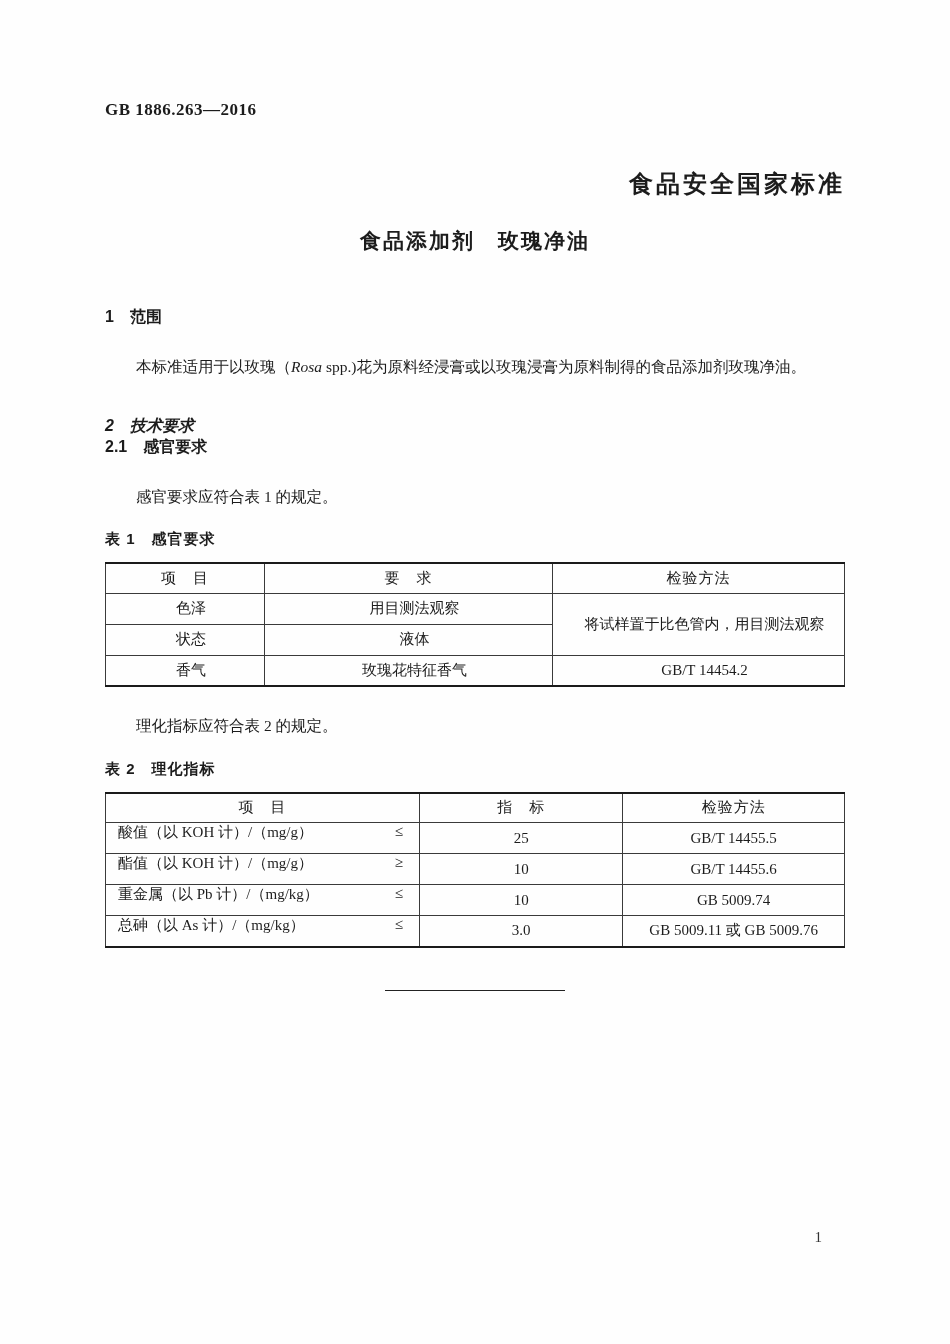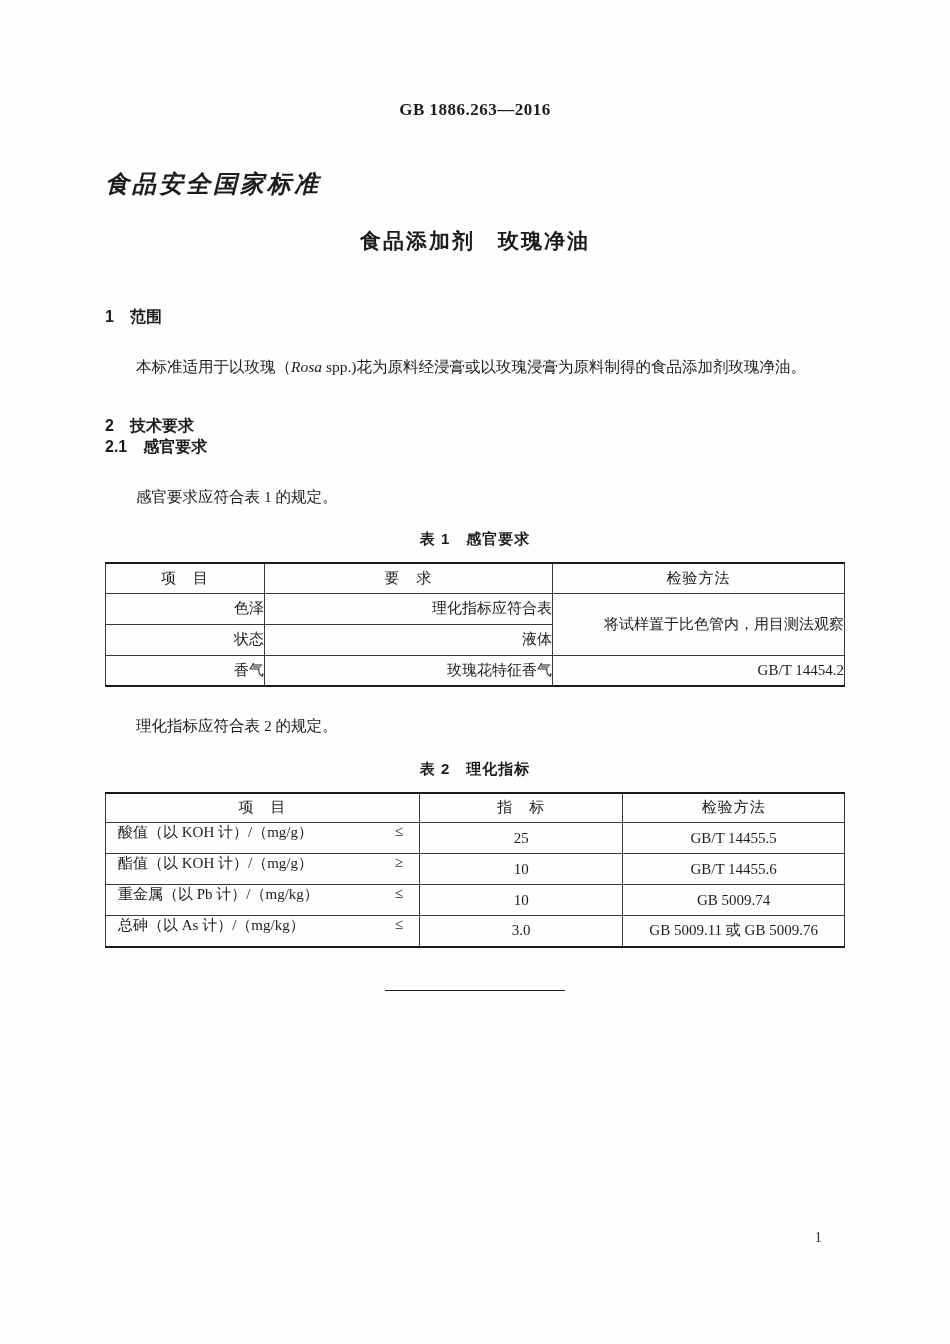--- a/index.html
+++ b/index.html
@@ -11,67 +11,65 @@
     margin: 0 auto;
     background: #fefefe;
     font-family: "Liberation Serif", "DejaVu Serif", serif;
     color: #1c1c1c;
     overflow: hidden;
   }
   .content { padding: 0 105px; }
 
   .doc-number {
     padding-top: 100px;
-    text-align: center;
+    text-align: left;
     font-weight: 700;
     font-size: 17px;
     letter-spacing: 0.5px;
     font-family: "Liberation Serif", "DejaVu Serif", serif;
   }
 
   .title {
     margin-top: 48px;
-    text-align: left;
+    text-align: right;
     font-family: "Liberation Sans", "DejaVu Sans", sans-serif;
     font-weight: 700;
     font-size: 24px;
     letter-spacing: 3px;
-    font-style: italic;
   }
   .subtitle {
     margin-top: 27px;
     text-align: center;
     font-family: Liberation Serif, serif;
     font-weight: 700;
     font-size: 21px;
     letter-spacing: 2px;
   }
 
   .heading {
     font-family: "Liberation Sans", "DejaVu Sans", sans-serif;
     font-weight: 700;
     font-size: 16px;
   }
   .h-s1  { margin-top: 52px; }
-  .h-s2  { margin-top: 34px; }
+  .h-s2  { margin-top: 34px; font-style: italic; }
   .h-s21 { }
   .h-s22 { margin-top: 44px; }
 
   .body-para {
     margin-top: 24px;
     font-size: 15.5px;
     line-height: 1.95;
     text-indent: 2em;
     text-align: justify;
   }
   .body-para i { }
 
   .table-caption {
     margin-top: 18px;
-    text-align: center;
     font-family: "Liberation Sans", "DejaVu Sans", sans-serif;
     font-weight: 700;
     font-size: 15px;
     letter-spacing: 1px;
   }
 
   table {
     width: 100%;
     margin-top: 13px;
     border-collapse: collapse;
@@ -79,21 +77,21 @@
     border-top: 2px solid #1a1a1a;
     border-bottom: 2px solid #1a1a1a;
   }
   th, td {
     border: 1px solid #3a3a3a;
     font-weight: 400;
     vertical-align: middle;
   }
   th { height: 30px; text-align: center; letter-spacing: 1px; }
   td { height: 31px; }
-  td.cell-left   { text-align: right; padding-left: 12px; }
+  td.cell-left   { text-align: center; padding-left: 12px; }
   td.cell-center { text-align: center; }
   .spec-cell {
     display: flex;
     justify-content: space-between;
     align-items: flex-start;
     padding: 0 16px 0 12px;
     height: 100%;
   }
 
   .end-rule {
@@ -142,21 +140,21 @@
       <thead>
         <tr>
           <th>项　目</th>
           <th>要　求</th>
           <th>检验方法</th>
         </tr>
       </thead>
       <tbody>
         <tr>
           <td class="cell-left">色泽</td>
-          <td class="cell-left">理化指标应符合表</td>
+          <td class="cell-left">用目测法观察</td>
           <td class="cell-left" rowspan="2">将试样置于比色管内，用目测法观察</td>
         </tr>
         <tr>
           <td class="cell-left">状态</td>
           <td class="cell-left">液体</td>
         </tr>
         <tr>
           <td class="cell-left">香气</td>
           <td class="cell-left">玫瑰花特征香气</td>
           <td class="cell-left">GB/T 14454.2</td>

